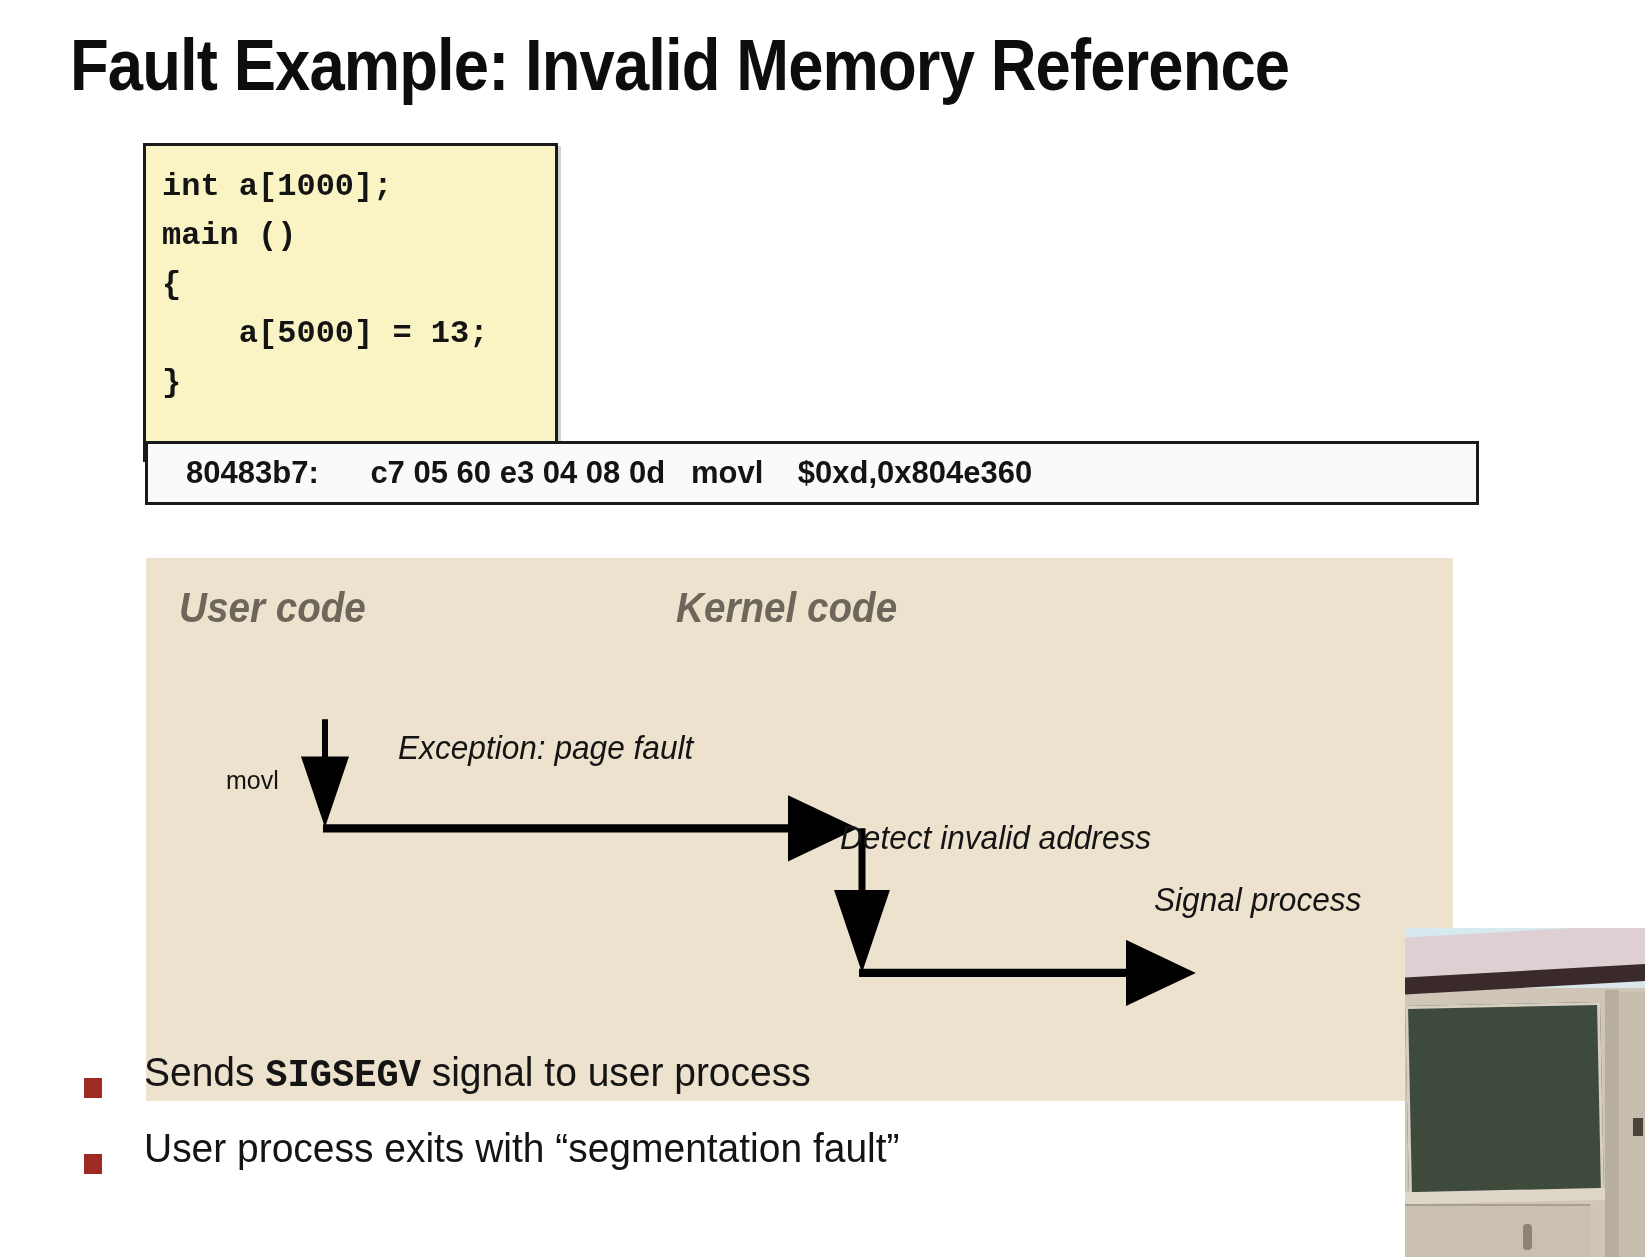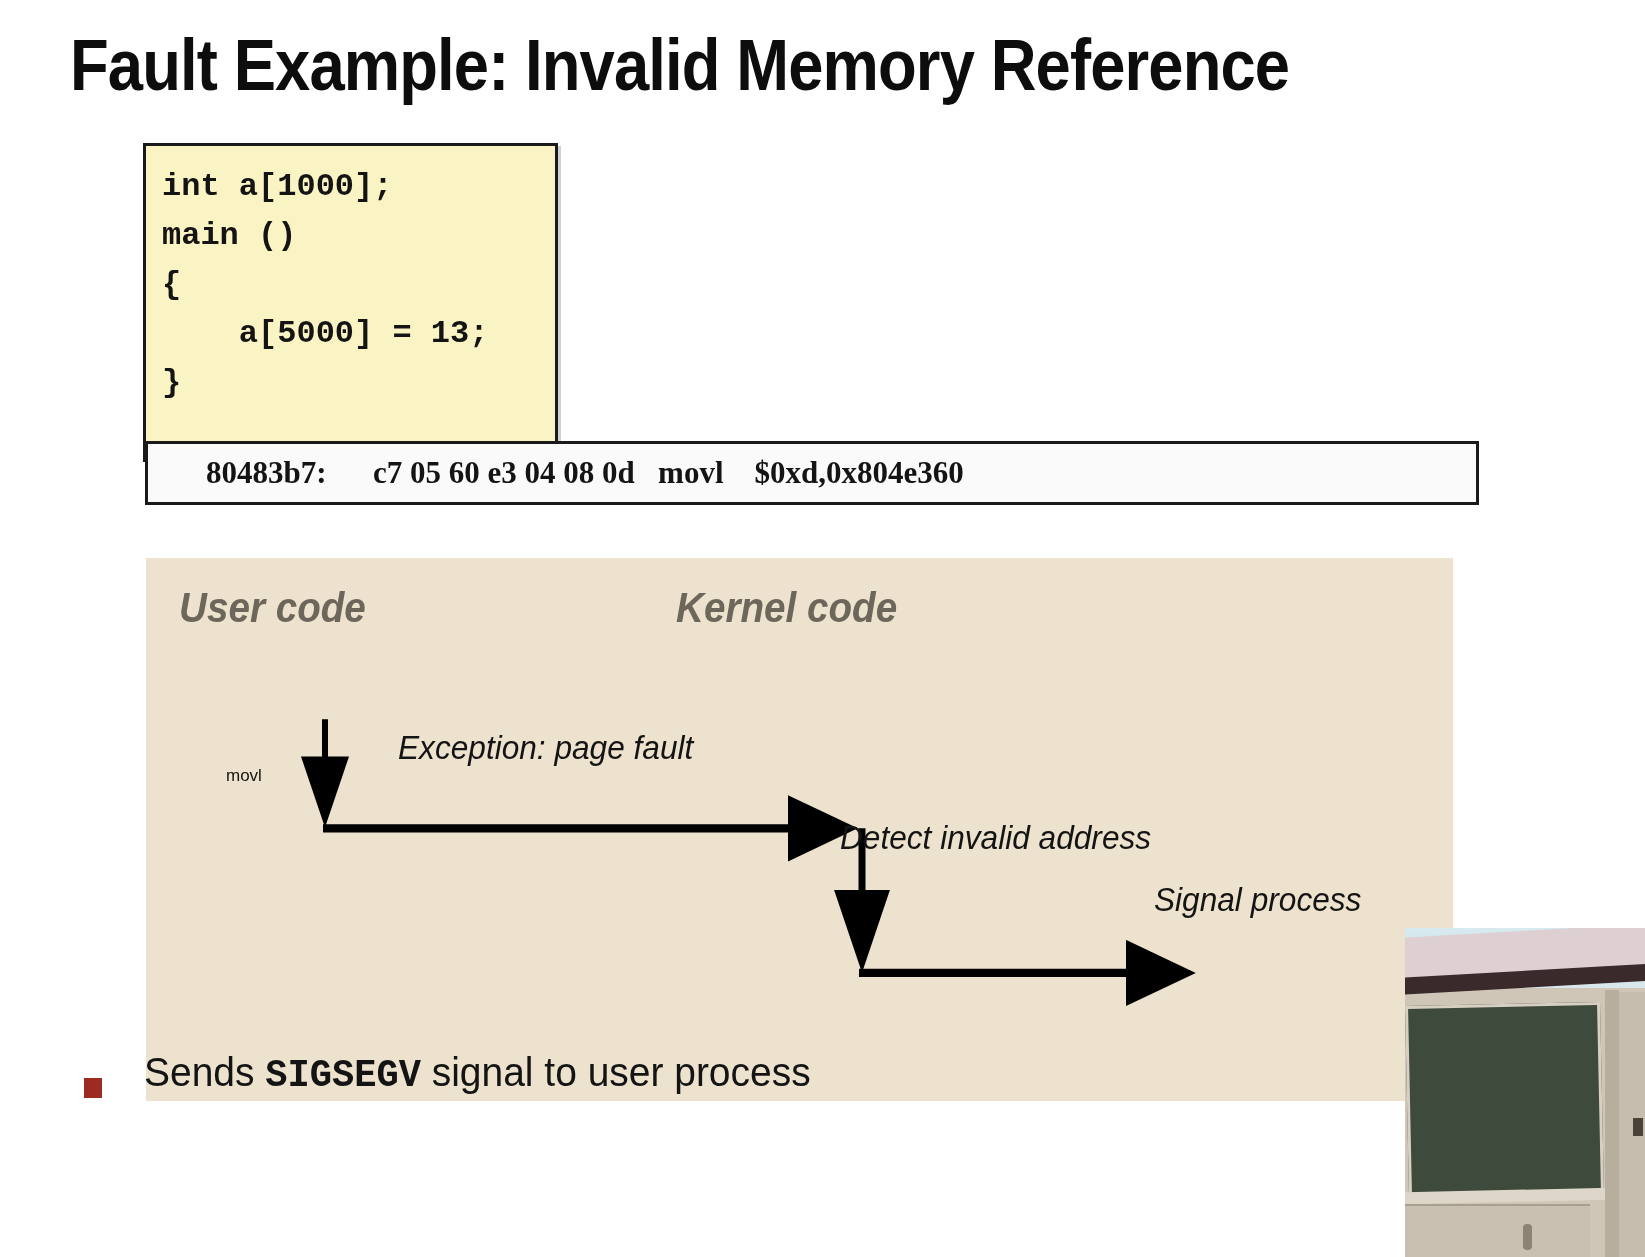--- a/index.html
+++ b/index.html
@@ -61,28 +61,27 @@
     top: 441px;
     width: 1334px;
     height: 64px;
     background: #fafafa;
     border: 3px solid #1a1a1a;
     box-sizing: border-box;
     display: flex;
     align-items: center;
   }
   .asm-box .asm-line {
-    font-family: Liberation Serif, serif;
+    font-family: Liberation Sans, sans-serif;
     font-size: 31px;
     font-weight: bold;
     color: #141414;
     white-space: pre;
-    padding-left: 26px;
+    padding-left: 38px;
     letter-spacing: 0px;
-    margin-left: 32px;
   }
 
   
   .diagram {
     position: absolute;
     left: 146px;
     top: 558px;
     width: 1307px;
     height: 543px;
     background: #ece2cd;
@@ -118,21 +117,21 @@
     transform-origin: left top;
   }
   .lbl-exception { left: 252px; top: 170px; }
   .lbl-detect    { left: 694px; top: 260px; }
   .lbl-signal    { left: 1008px; top: 322px; }
 
   .movl-label {
     position: absolute;
     left: 80px;
     top: 208px;
-    font-size: 17px;
+    font-size: 25px;
     color: #141414;
     white-space: nowrap;
   }
 
   
   .bullets {
     position: absolute;
     left: 84px;
     top: 1022px;
     width: 1260px;
@@ -283,20 +282,24 @@
   <div class="flow-label lbl-signal">Signal process</div>
 </div>
 
 <div class="bullets">
 
   <div class="bullet-row">
     <span class="bullet-marker"></span>
     <span class="bullet-text"><span>Sends </span><span class="mono">SIGSEGV</span><span> signal to user process</span></span>
   </div>
 
+  <div class="bullet-row">
+    <span class="bullet-marker"></span>
+    <span class="bullet-text"><span>User process exits with “segmentation fault”</span><span class="mono"></span><span></span></span>
+  </div>
 
 </div>
 
 <div class="video-overlay">
   <div class="vo-sky"></div>
   <div class="vo-wall"></div>
   <div class="vo-ceiling"></div>
   <div class="vo-beam"></div>
   <div class="vo-board"></div>
   <div class="vo-tray"></div>

